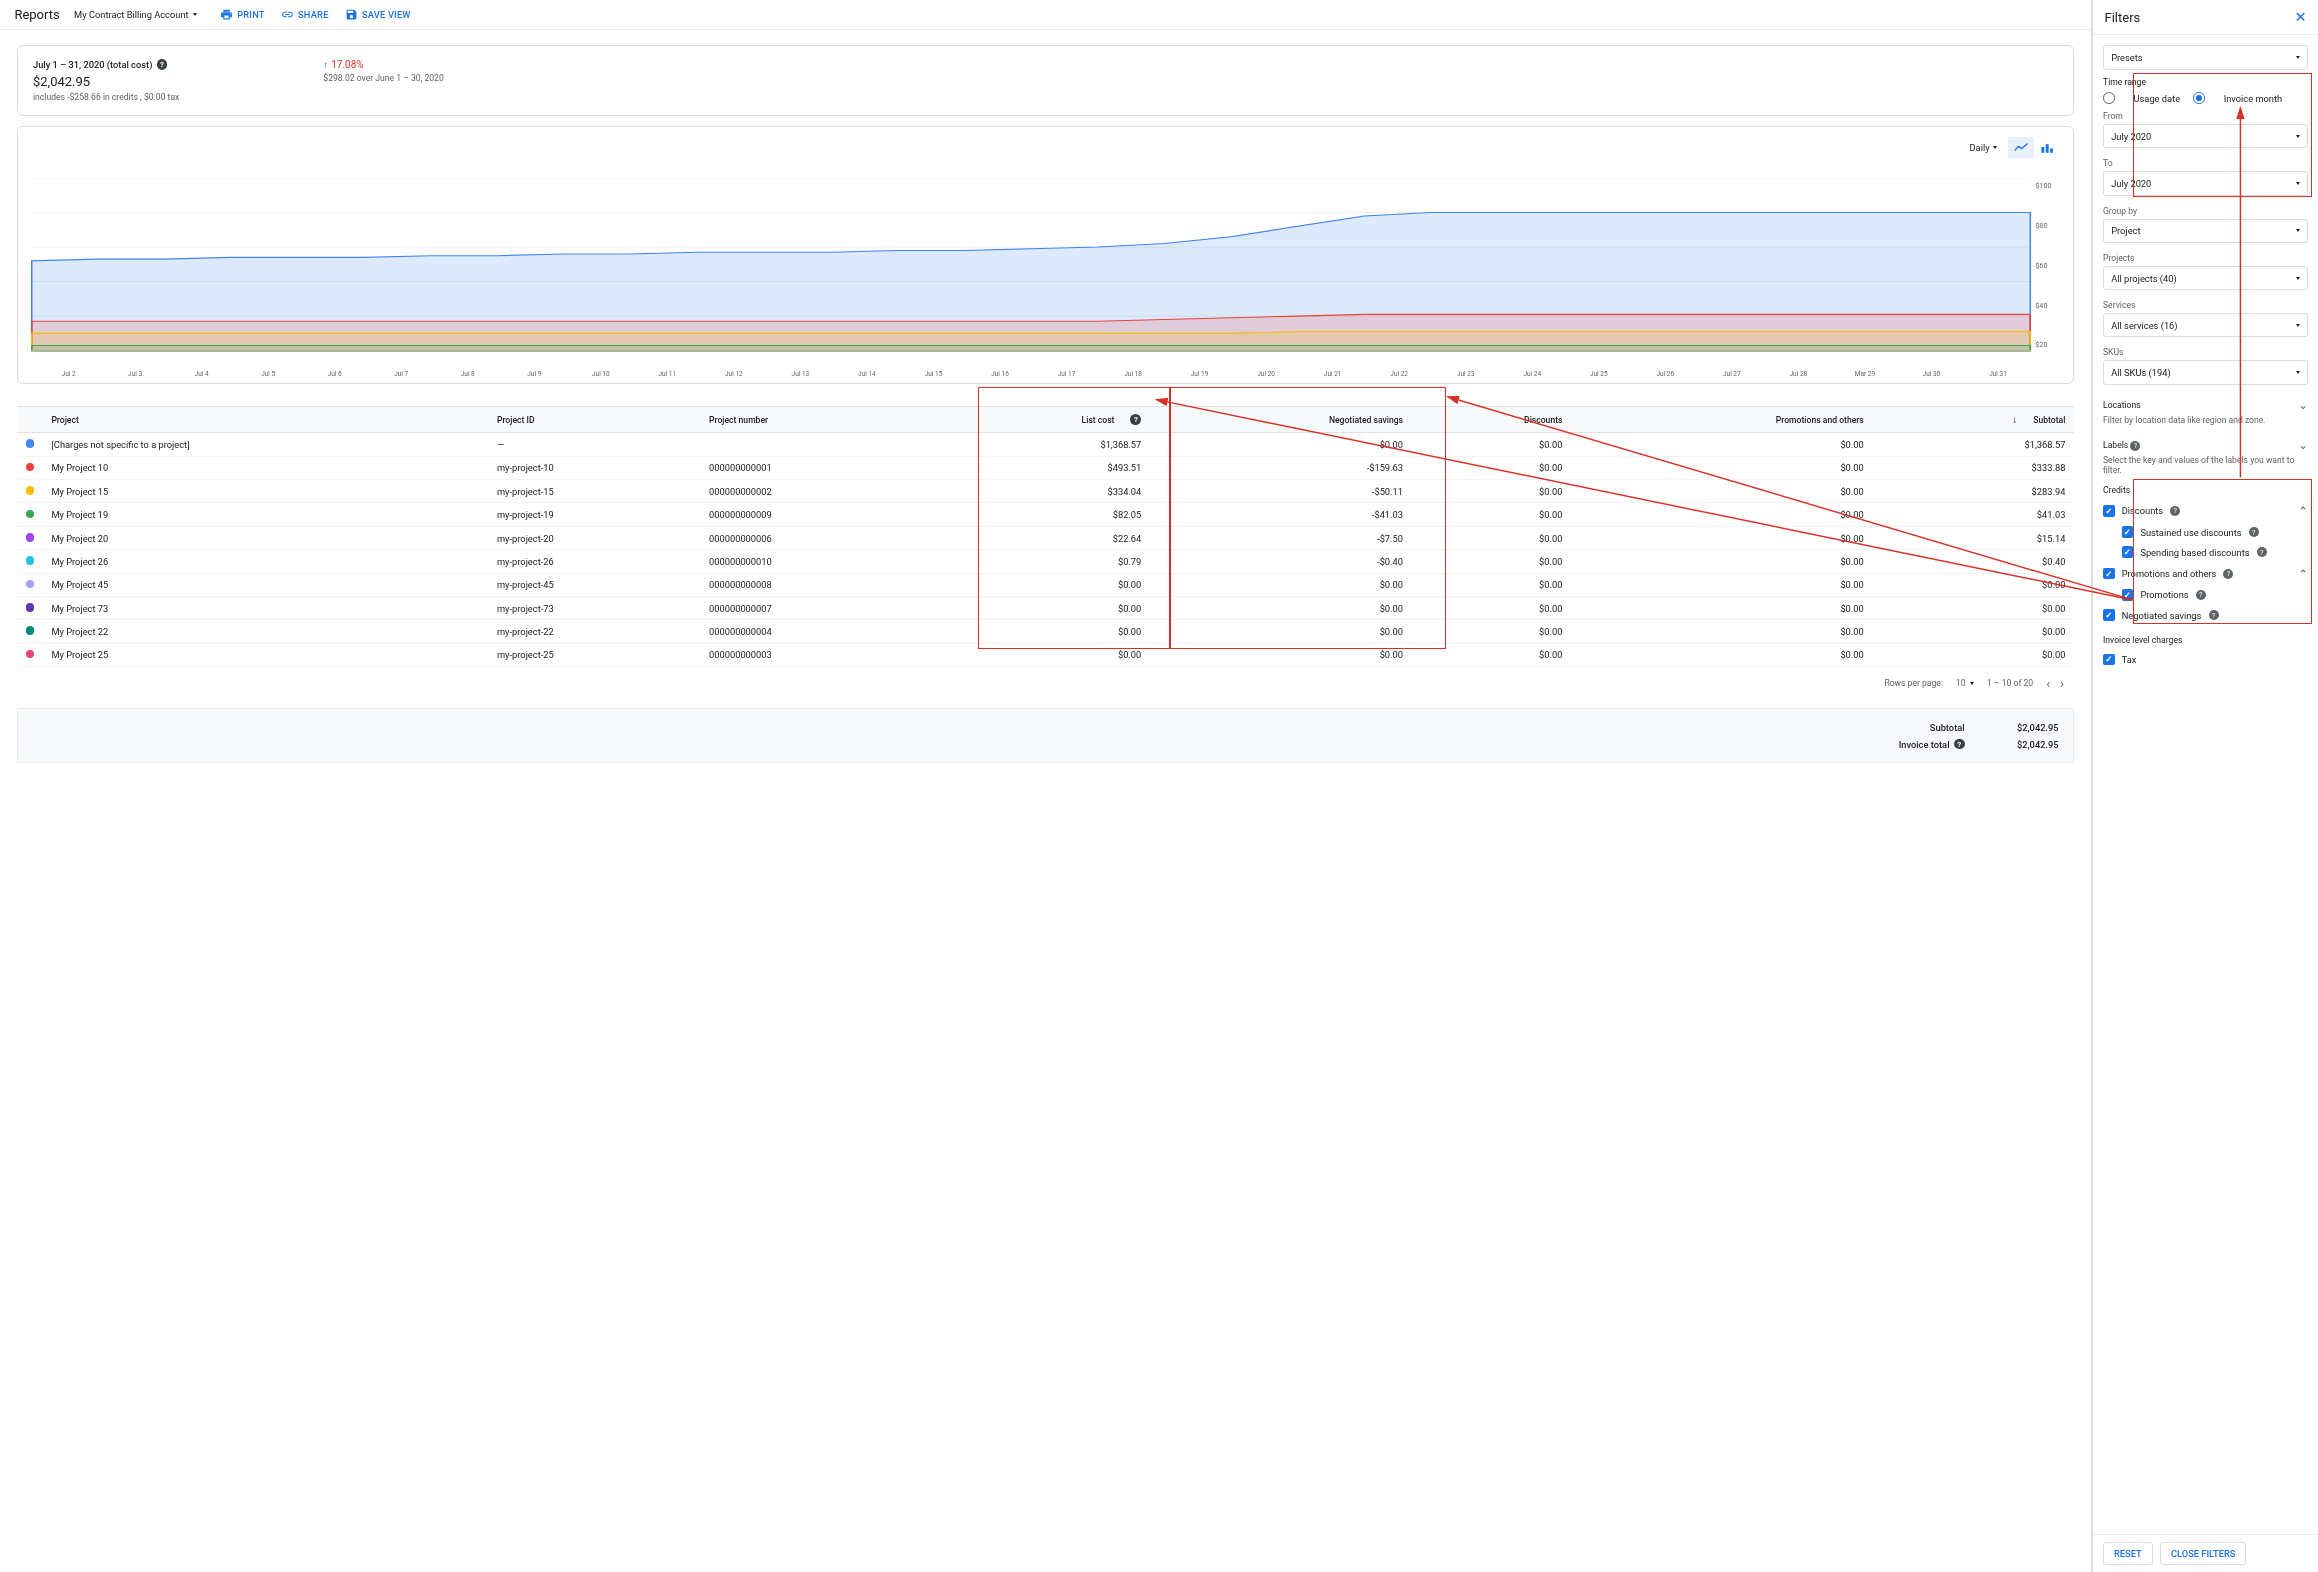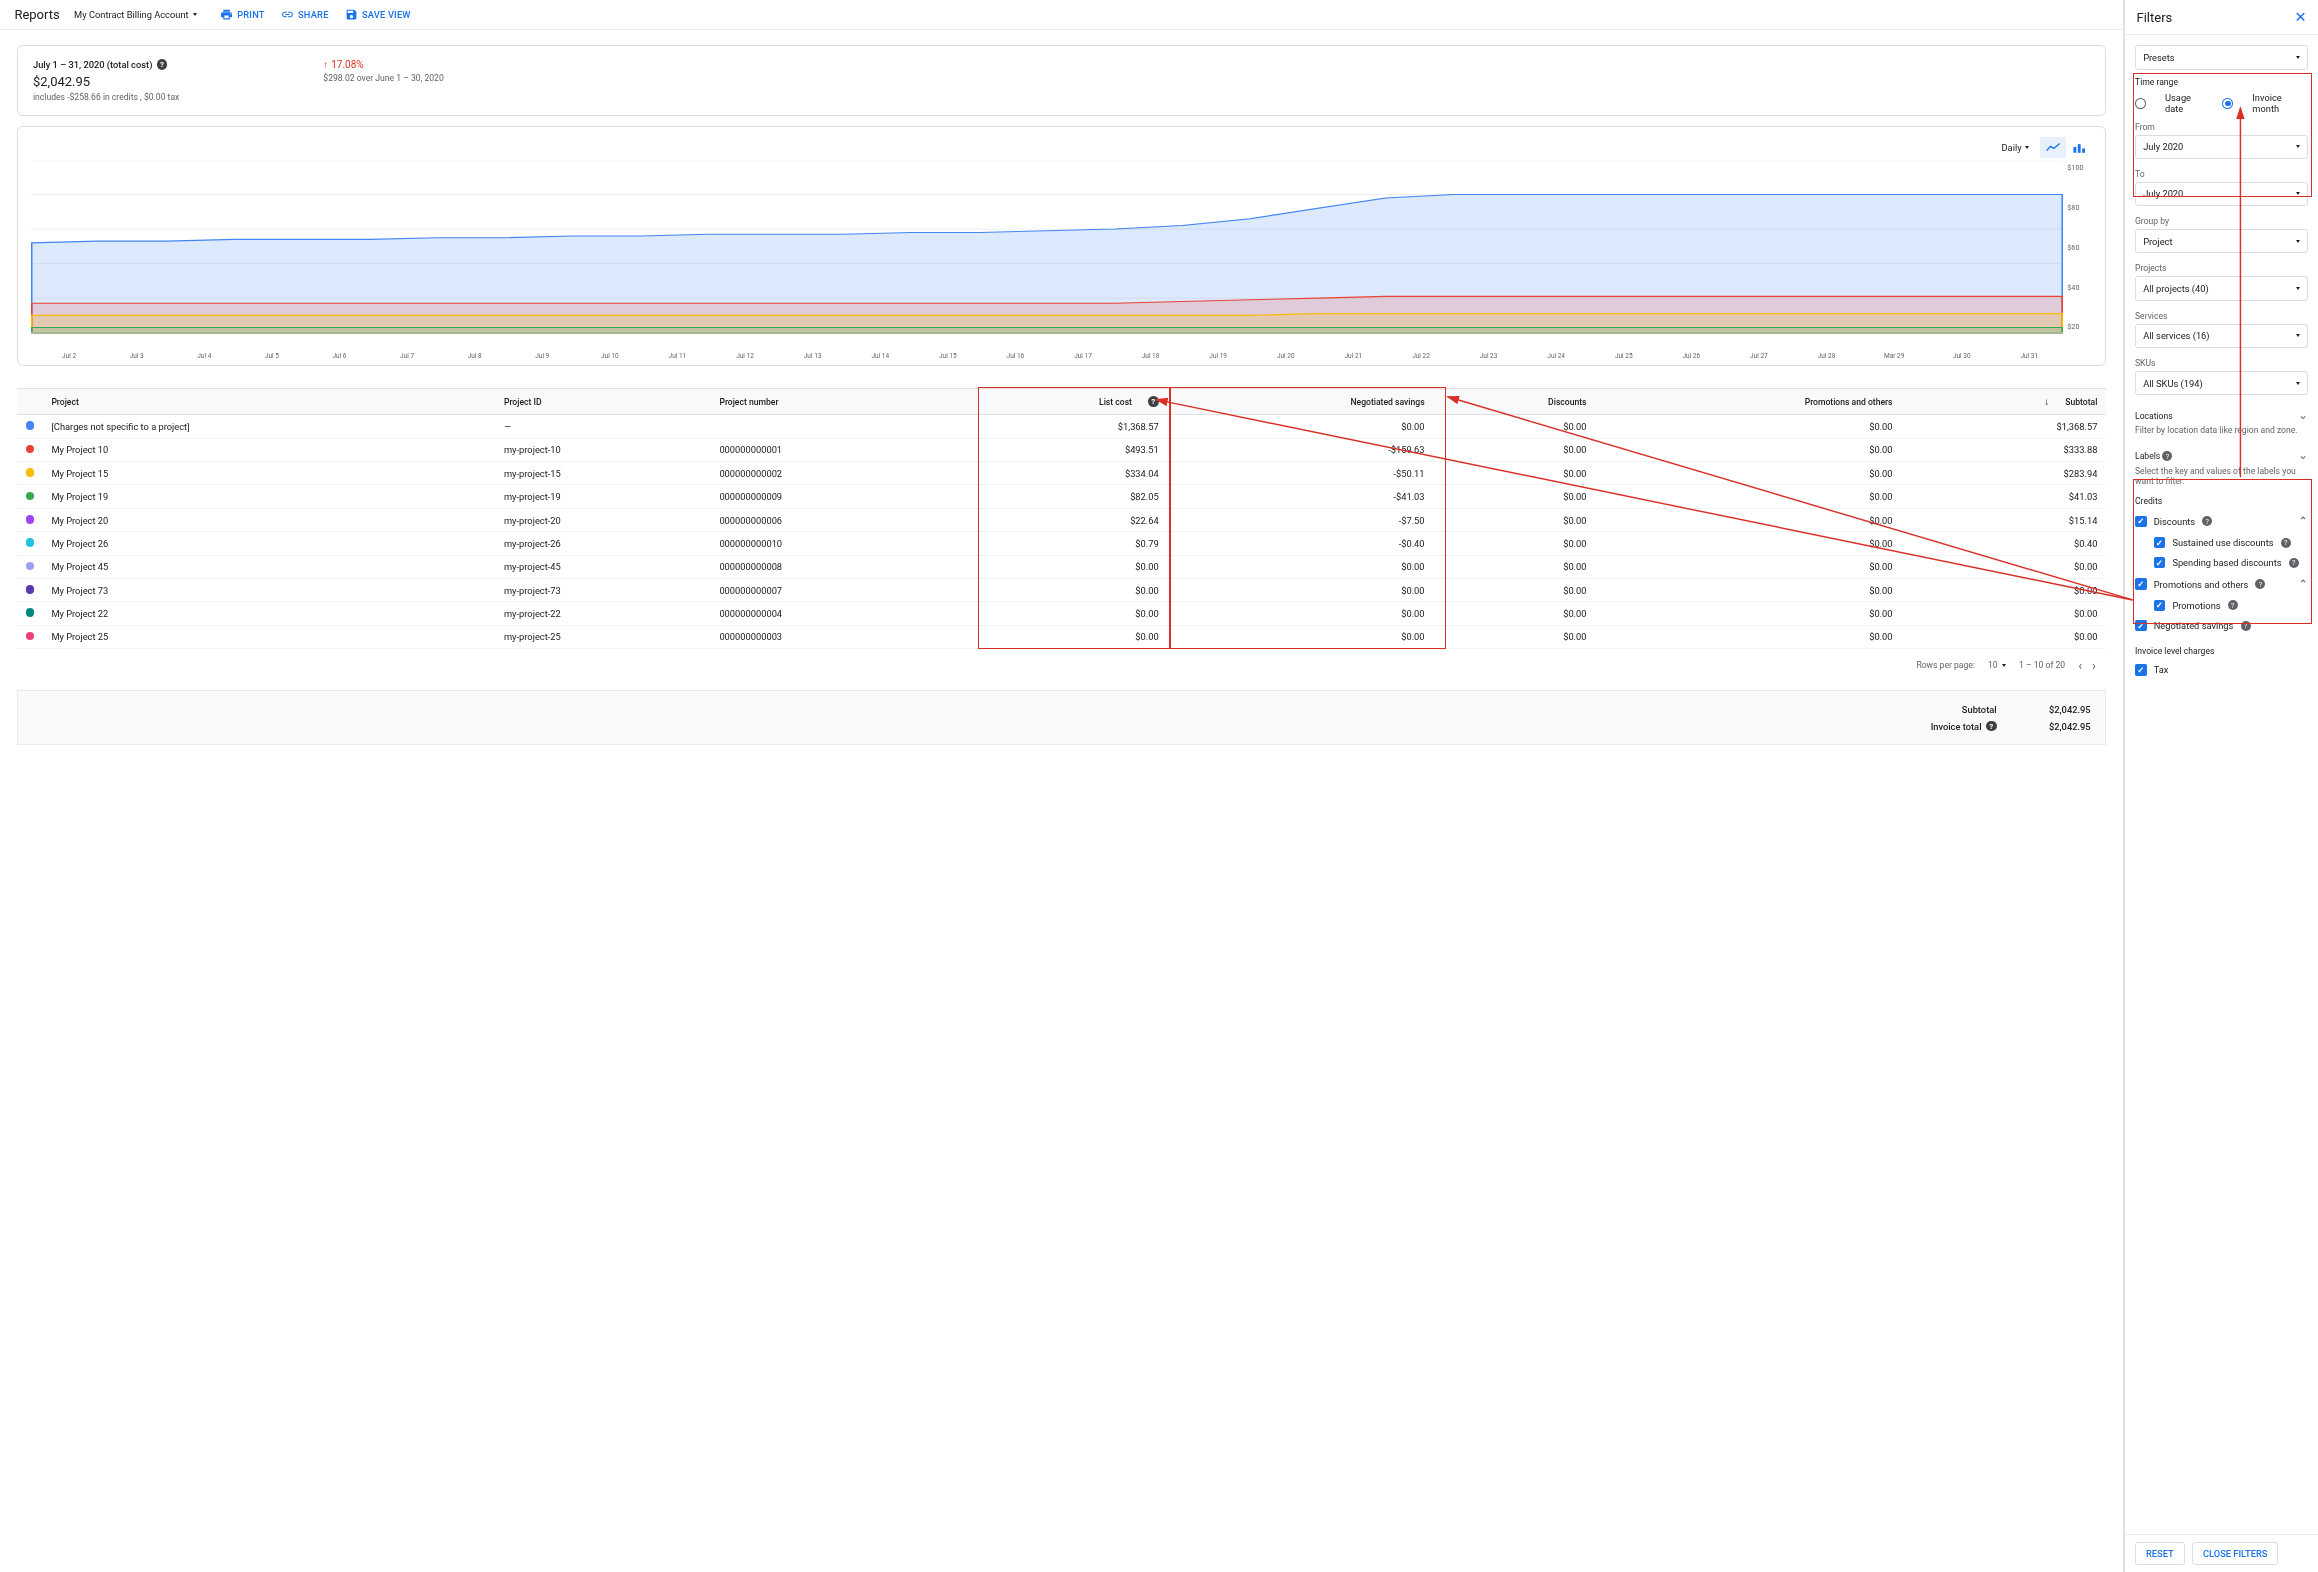--- a/index.html
+++ b/index.html
@@ -1,19 +1,19 @@
 <!DOCTYPE html>
 <html style="font-size:11.5px"><head>
 <meta charset="utf-8">
 <style>
 *{box-sizing:border-box;margin:0;padding:0;font-family:Roboto,Arial,sans-serif}
 body{background:#fff;color:#202124;font-size:9.3px}
 .app{display:flex;height:100vh}
 .main{flex:1;overflow:auto;background:#fff;border-right:0.7px solid #e0e0e0}
-.side{width:194px;display:flex;flex-direction:column;border-left:0.7px solid #e0e0e0;background:#fff}
+.side{width:226px;display:flex;flex-direction:column;border-left:0.7px solid #e0e0e0;background:#fff}
 
 
 .hdr{display:flex;align-items:center;padding:7.2px 14.4px;gap:14.4px;border-bottom:0.7px solid #e8eaed}
 .hdr h1{font-size:13px;font-weight:400}
 .acct{display:flex;align-items:center;font-size:9.3px;cursor:pointer}
 .acct .tri{margin-left:4.3px}
 .hbtns{display:flex;gap:16px;margin-left:8.6px}
 .hbtn{display:flex;align-items:center;gap:4.3px;color:#1a73e8;font-size:9.3px;font-weight:500;cursor:pointer;text-transform:uppercase;letter-spacing:0.2px}
 .hbtn svg{width:13px;height:13px;fill:#1a73e8}
 
@@ -23,21 +23,21 @@
 .card{border:0.7px solid #dadce0;border-radius:5.7px;padding:13px 15px;margin-bottom:10px}
 .sum-row{display:flex;gap:144px}
 .sum-block .title-row{display:flex;align-items:center;gap:4.3px;font-size:9.3px;font-weight:500;margin-bottom:4.3px}
 .help{display:inline-flex;width:10.8px;height:10.8px;border-radius:50%;background:#3c4043;color:#fff;font-size:8px;align-items:center;justify-content:center;font-weight:700}
 .big{font-size:13px;font-weight:400;margin-bottom:2.9px}
 .sub{font-size:8.6px;color:#5f6368}
 .delta{display:flex;align-items:center;gap:2.9px;color:#d93025;font-size:10px;font-weight:400;margin-bottom:2.9px}
 
 
 .chart-card{border:0.7px solid #dadce0;border-radius:5.7px;padding:10px 13px 5.7px;margin-bottom:21.5px}
-.chart-ctl{display:flex;justify-content:flex-end;align-items:center;gap:11.5px;margin-bottom:2px}
+.chart-ctl{display:flex;justify-content:flex-end;align-items:center;gap:11.5px;margin-bottom:20px}
 .chart-ctl .sel{display:flex;align-items:center;gap:2.9px;font-size:9.3px;cursor:pointer}
 .ctype{display:flex;gap:0}
 .ctype .btn{width:26px;height:21.5px;display:flex;align-items:center;justify-content:center;cursor:pointer}
 .ctype .btn.active{background:#e8f0fe}
 .chart-area{position:relative;height:187px;display:flex}
 .chart-svg{flex:1}
 .y-axis{width:29px;display:flex;flex-direction:column;justify-content:space-between;font-size:7.2px;color:#5f6368;text-align:left;padding:2.9px 0 16px 4.3px}
 .x-axis{display:flex;justify-content:space-between;font-size:6.5px;color:#5f6368;padding:0 29px 0 4.3px;margin-top:4.3px}
 .x-axis span{flex:1;text-align:center;white-space:nowrap}
 

